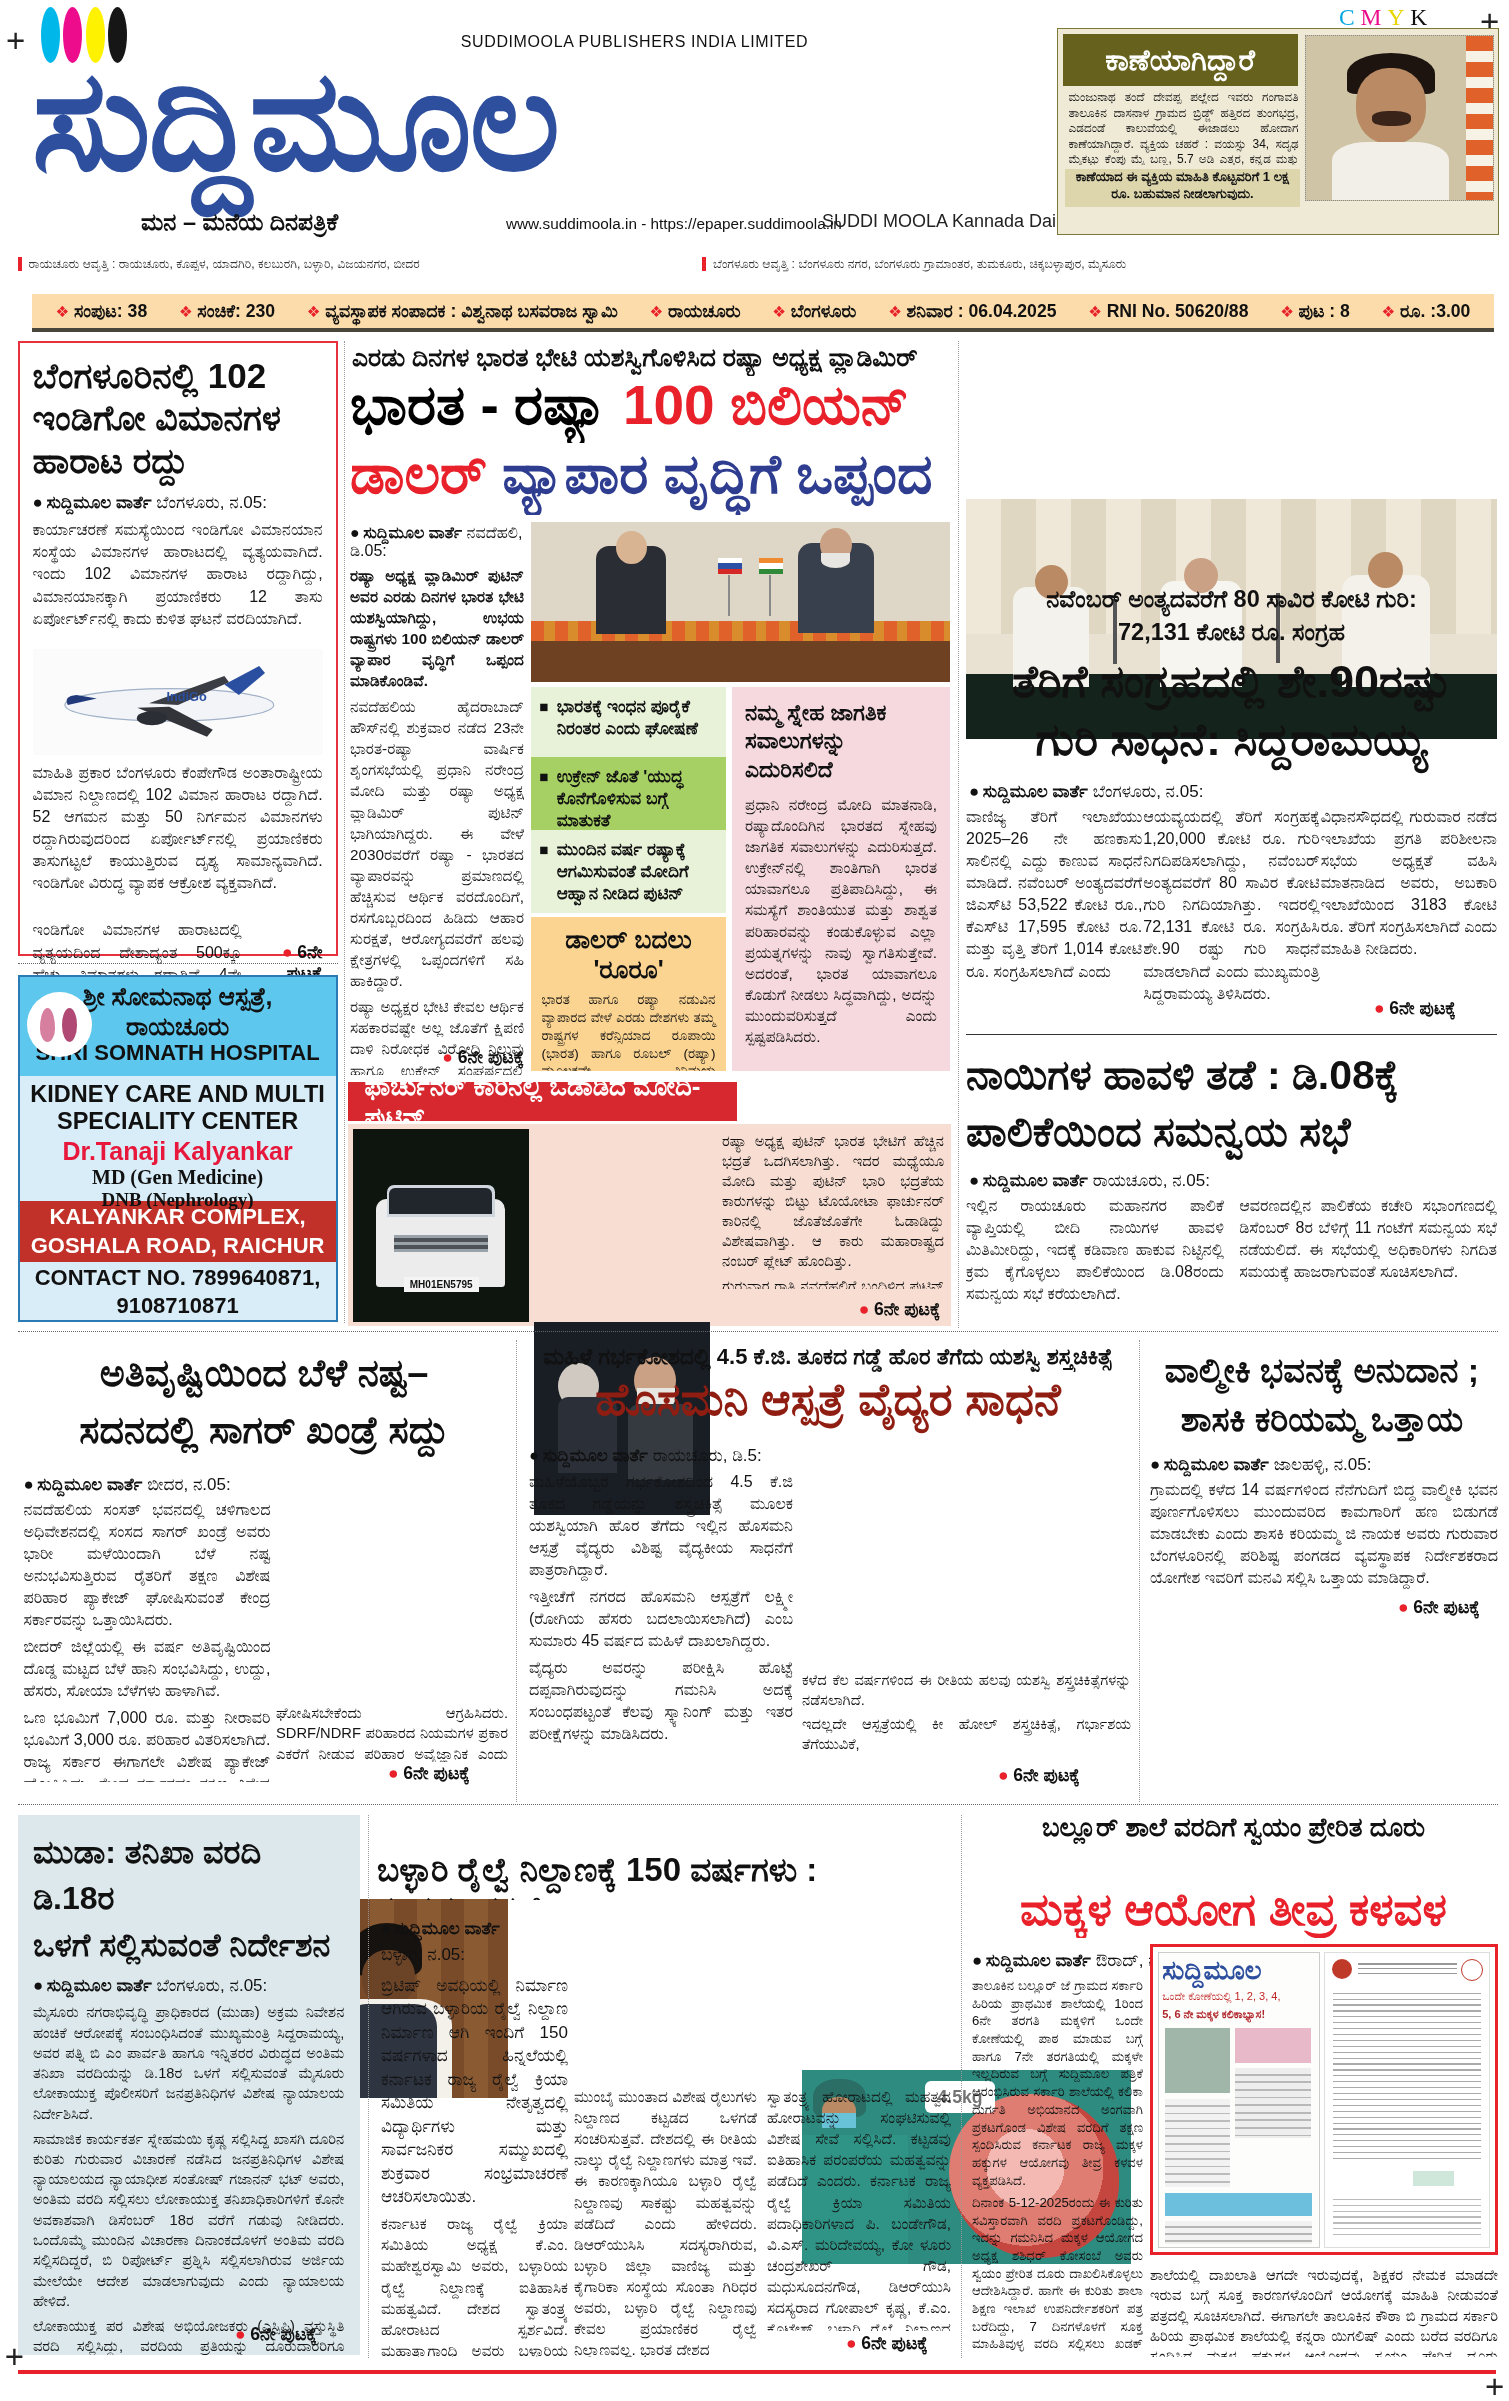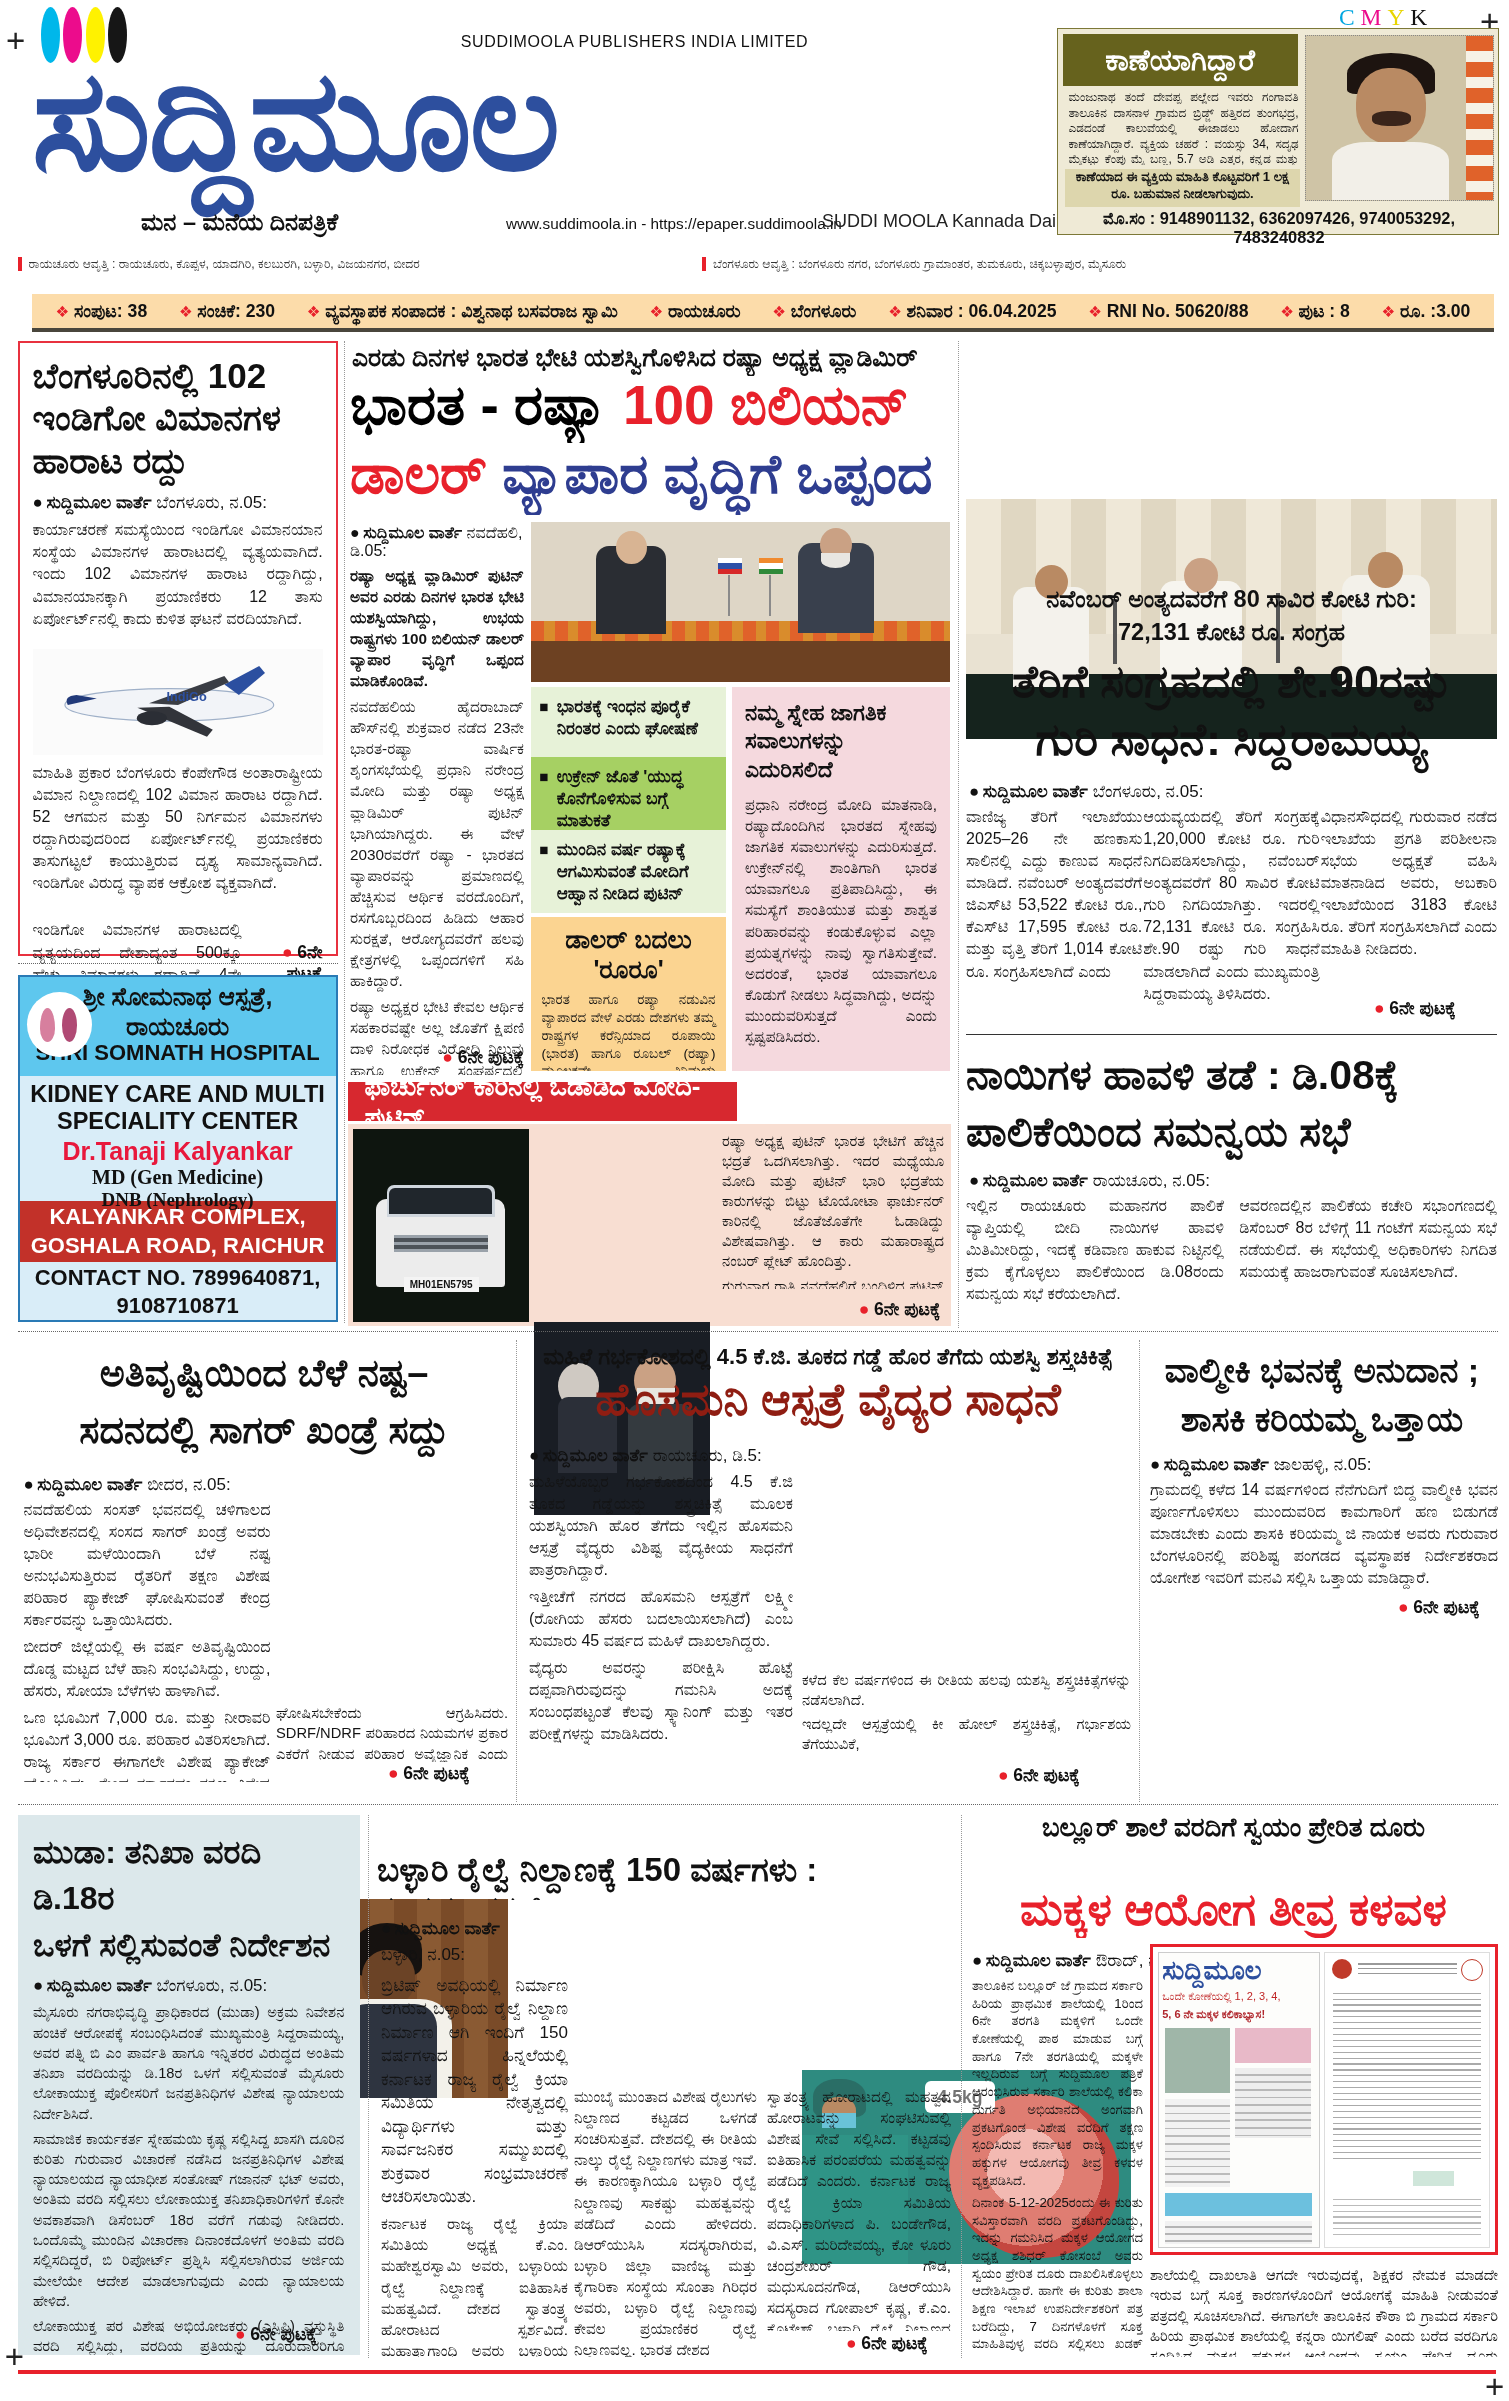--- a/index.html
+++ b/index.html
@@ -61,21 +61,20 @@
     <div class="abs olive center bold clip" style="left:4.7px;top:4.7px;width:235px;height:52px;font-size:29px;line-height:52px;">ಕಾಣೆಯಾಗಿದ್ದಾರೆ</div>
     <div class="abs photo" style="left:247px;top:5.9px;width:187px;height:164px;background:#cfc4a6;border:1.2px dotted #888;">
       <div class="abs" style="left:41px;top:17.6px;width:88px;height:41px;background:#1d1410;border-radius:50% 50% 10% 10%;"></div>
       <div class="abs" style="left:50px;top:32px;width:70px;height:76px;background:#b98a63;border-radius:46%;"></div>
       <div class="abs" style="left:66px;top:75px;width:39px;height:15.3px;background:#3a241a;border-radius:40%;"></div>
       <div class="abs" style="left:26.4px;top:106px;width:117px;height:59px;background:#f2efe8;border-radius:30% 30% 0 0;"></div>
       <div class="abs" style="left:160px;top:0;width:27px;height:164px;background:repeating-linear-gradient(#e0622a 0 15.3px,#f6f2e6 15.3px 26px);"></div>
     </div>
     <div class="abs clip just" style="left:10.6px;top:61px;width:230px;height:75px;font-size:12px;line-height:1.3;">ಮಂಜುನಾಥ ತಂದೆ ದೇವಪ್ಪ ಪಲ್ಲೇದ ಇವರು ಗಂಗಾವತಿ ತಾಲೂಕಿನ ದಾಸನಾಳ ಗ್ರಾಮದ ಬ್ರಿಡ್ಜ್ ಹತ್ತಿರದ ತುಂಗಭದ್ರ, ಎಡದಂಡೆ ಕಾಲುವೆಯಲ್ಲಿ ಈಜಾಡಲು ಹೋದಾಗ ಕಾಣೆಯಾಗಿದ್ದಾರೆ. ವ್ಯಕ್ತಿಯ ಚಹರೆ : ವಯಸ್ಸು 34, ಸದೃಢ ಮೈಕಟ್ಟು ಕೆಂಪು ಮೈ ಬಣ್ಣ, 5.7 ಅಡಿ ಎತ್ತರ, ಕನ್ನಡ ಮತ್ತು ಹಿಂದಿ ಭಾಷೆಯನ್ನು ಮಾತನಾಡುತ್ತಾರೆ.</div>
     <div class="abs clip center bold" style="left:7px;top:140px;width:235px;height:38px;font-size:13px;line-height:1.3;background:#ddd6ad;">ಕಾಣೆಯಾದ ಈ ವ್ಯಕ್ತಿಯ ಮಾಹಿತಿ ಕೊಟ್ಟವರಿಗೆ 1 ಲಕ್ಷ ರೂ. ಬಹುಮಾನ ನೀಡಲಾಗುವುದು.</div>
-    <div class="abs center bold" style="left:0;top:180px;width:442px;font-size:16.4px;">ಮೊ.ಸಂ : 9148901132, 6362097426, 9740053292, 7483240832</div>
   </div>
 
   <div class="abs" style="left:17.6px;top:257px;border-left:4.1px solid #e8212b;padding-left:7px;font-size:12.3px;color:#333;width:664px;">ರಾಯಚೂರು ಆವೃತ್ತಿ : ರಾಯಚೂರು, ಕೊಪ್ಪಳ, ಯಾದಗಿರಿ, ಕಲಬುರಗಿ, ಬಳ್ಳಾರಿ, ವಿಜಯನಗರ, ಬೀದರ</div>
   <div class="abs" style="left:702px;top:257px;border-left:4.1px solid #e8212b;padding-left:7px;font-size:12.3px;color:#333;width:681px;">ಬೆಂಗಳೂರು ಆವೃತ್ತಿ : ಬೆಂಗಳೂರು ನಗರ, ಬೆಂಗಳೂರು ಗ್ರಾಮಾಂತರ, ತುಮಕೂರು, ಚಿಕ್ಕಬಳ್ಳಾಪುರ, ಮೈಸೂರು</div>
 
   <div class="abs datebar" style="left:32px;top:294px;width:1462px;height:38px;">
     <span class="it"><span class="dm">❖</span><span>ಸಂಪುಟ: 38</span></span>
     <span class="it"><span class="dm">❖</span><span>ಸಂಚಿಕೆ: 230</span></span>
     <span class="it"><span class="dm">❖</span><span>ವ್ಯವಸ್ಥಾಪಕ ಸಂಪಾದಕ : ವಿಶ್ವನಾಥ ಬಸವರಾಜ ಸ್ವಾಮಿ</span></span>
     <span class="it"><span class="dm">❖</span><span>ರಾಯಚೂರು</span></span>

